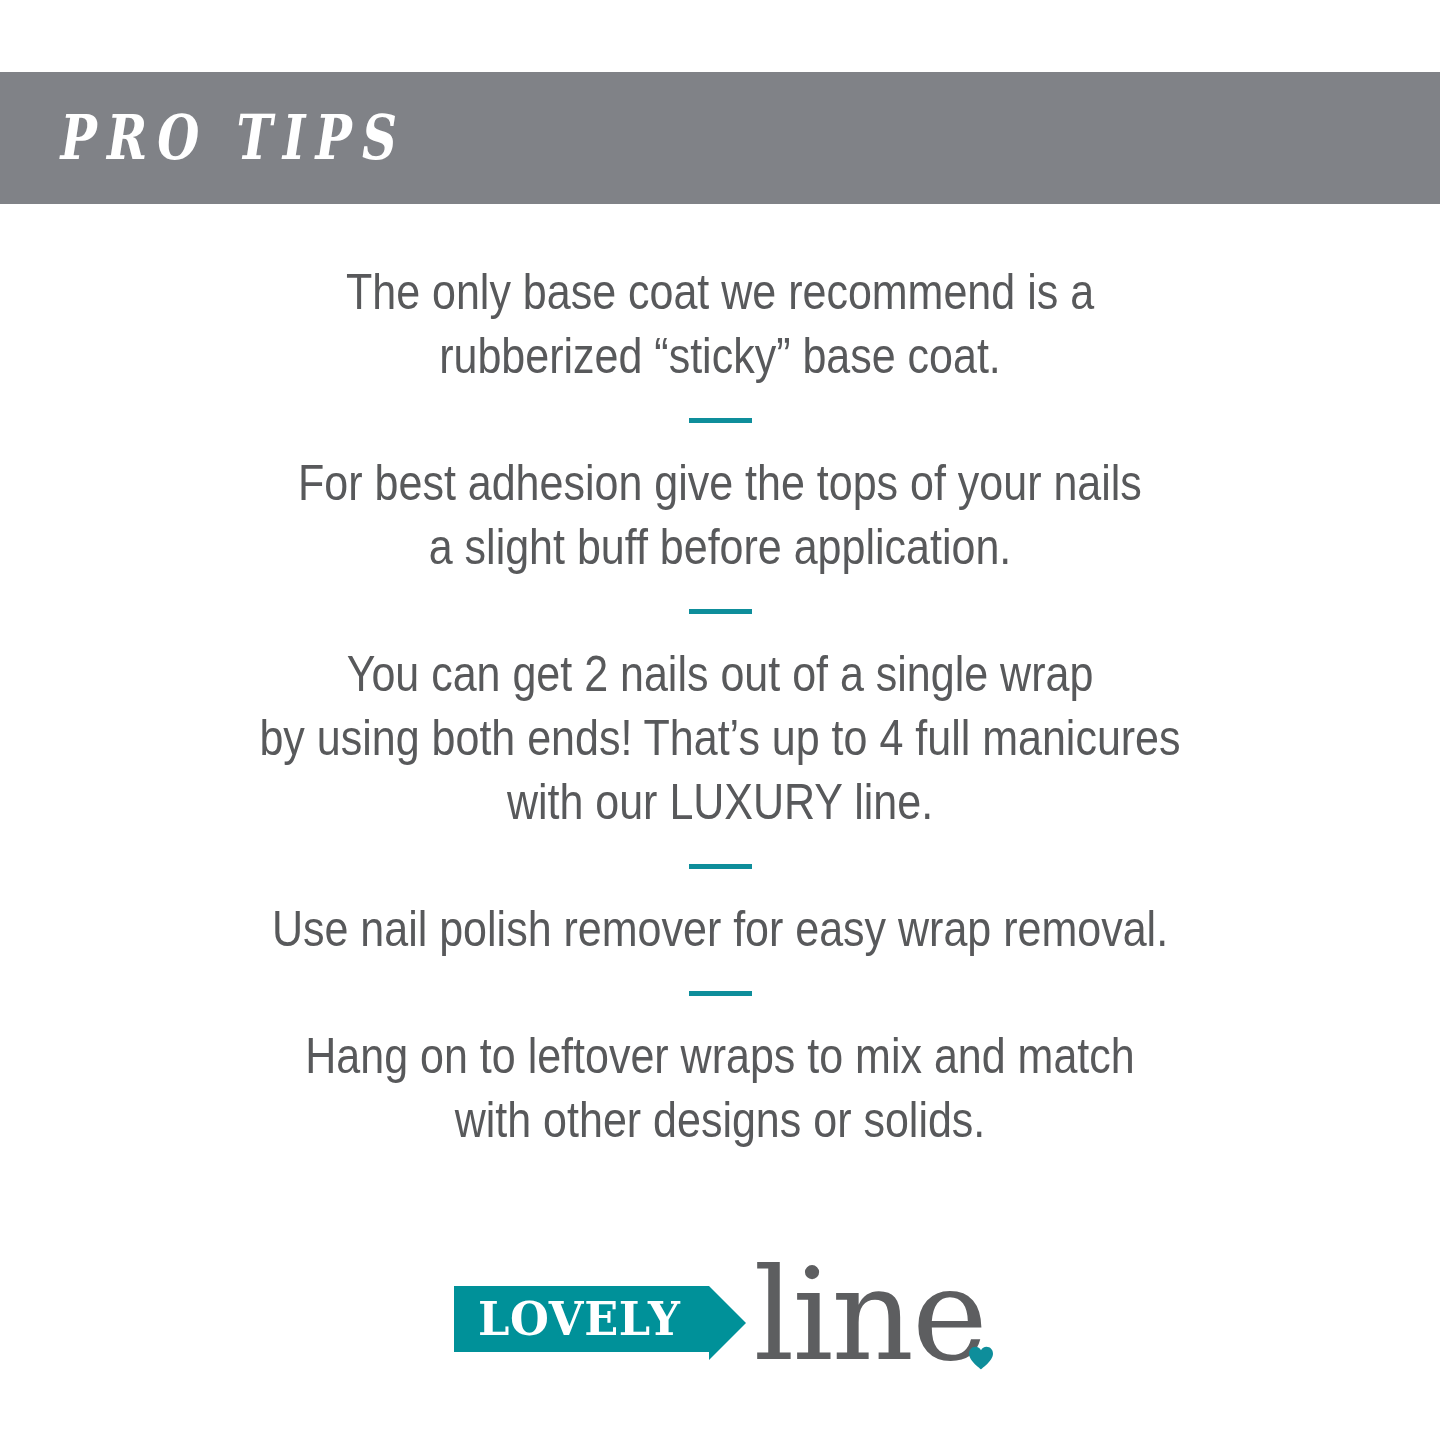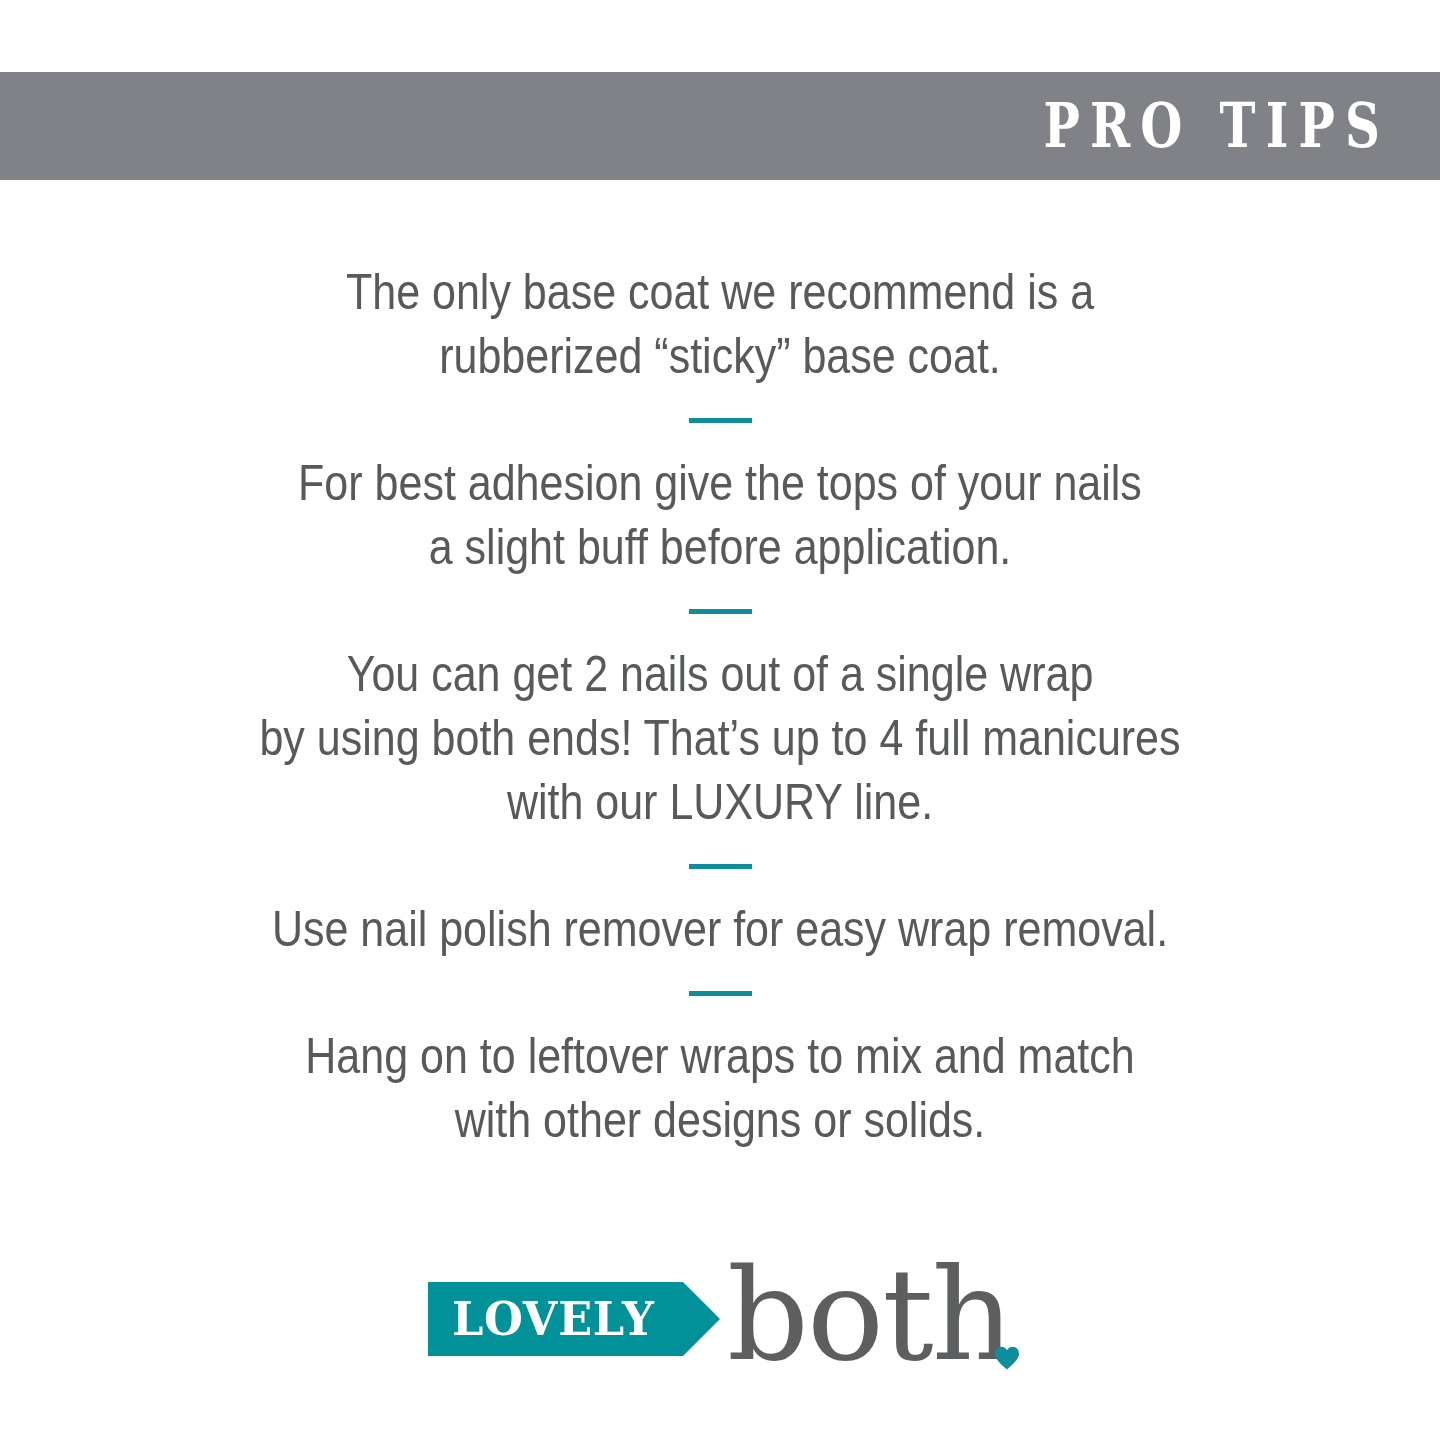--- a/index.html
+++ b/index.html
@@ -22,25 +22,26 @@
     display: flex;
     flex-direction: column;
   }
 
   
   .header-band {
     position: absolute;
     left: 0;
     top: 72px;
     width: 1440px;
-    height: 108px;
+    height: 132px;
     background: #808287;
     display: flex;
     align-items: center;
-    justify-content: flex-end;
+    justify-content: flex-start;
+    font-style: italic;
   }
   .header-title {
     color: #ffffff;
     font-family: "DejaVu Serif", "Liberation Serif", serif;
     font-weight: bold;
     font-size: 62px;
     line-height: 1;
     letter-spacing: 0.21em;
     text-indent: 0.21em;
     transform: scaleX(0.78);
@@ -99,21 +100,21 @@
   .logo-inner {
     position: relative;
     display: flex;
     align-items: center;
     height: 110px;
   }
 
   .lovely-banner {
     position: relative;
     background: #009199;
-    height: 74px;
+    height: 66px;
     display: flex;
     align-items: center;
     padding: 0 18px 0 24px;
     margin-top: 7px;
   }
   .lovely-banner::after {
     content: "";
     position: absolute;
     left: 100%;
     top: 0;
@@ -191,21 +192,21 @@
   </div>
 
   <div class="logo">
     <div class="logo-inner">
 
       <div class="lovely-banner">
         <span class="lovely-text">LOVELY</span>
       </div>
 
       <div class="hello-wrap">
-        <span class="hello-text">both</span>
+        <span class="hello-text">line</span>
         <svg class="heart-icon" viewBox="0 0 32 30">
           <path d="M16 29 C16 29 1 18.5 1 9.6 C1 4.4 4.7 1 9.1 1 C12.2 1 14.7 2.8 16 5.3 C17.3 2.8 19.8 1 22.9 1 C27.3 1 31 4.4 31 9.6 C31 18.5 16 29 16 29 Z" fill="#0e8e9b"></path>
         </svg>
       </div>
 
     </div>
   </div>
 
 </div>
 

